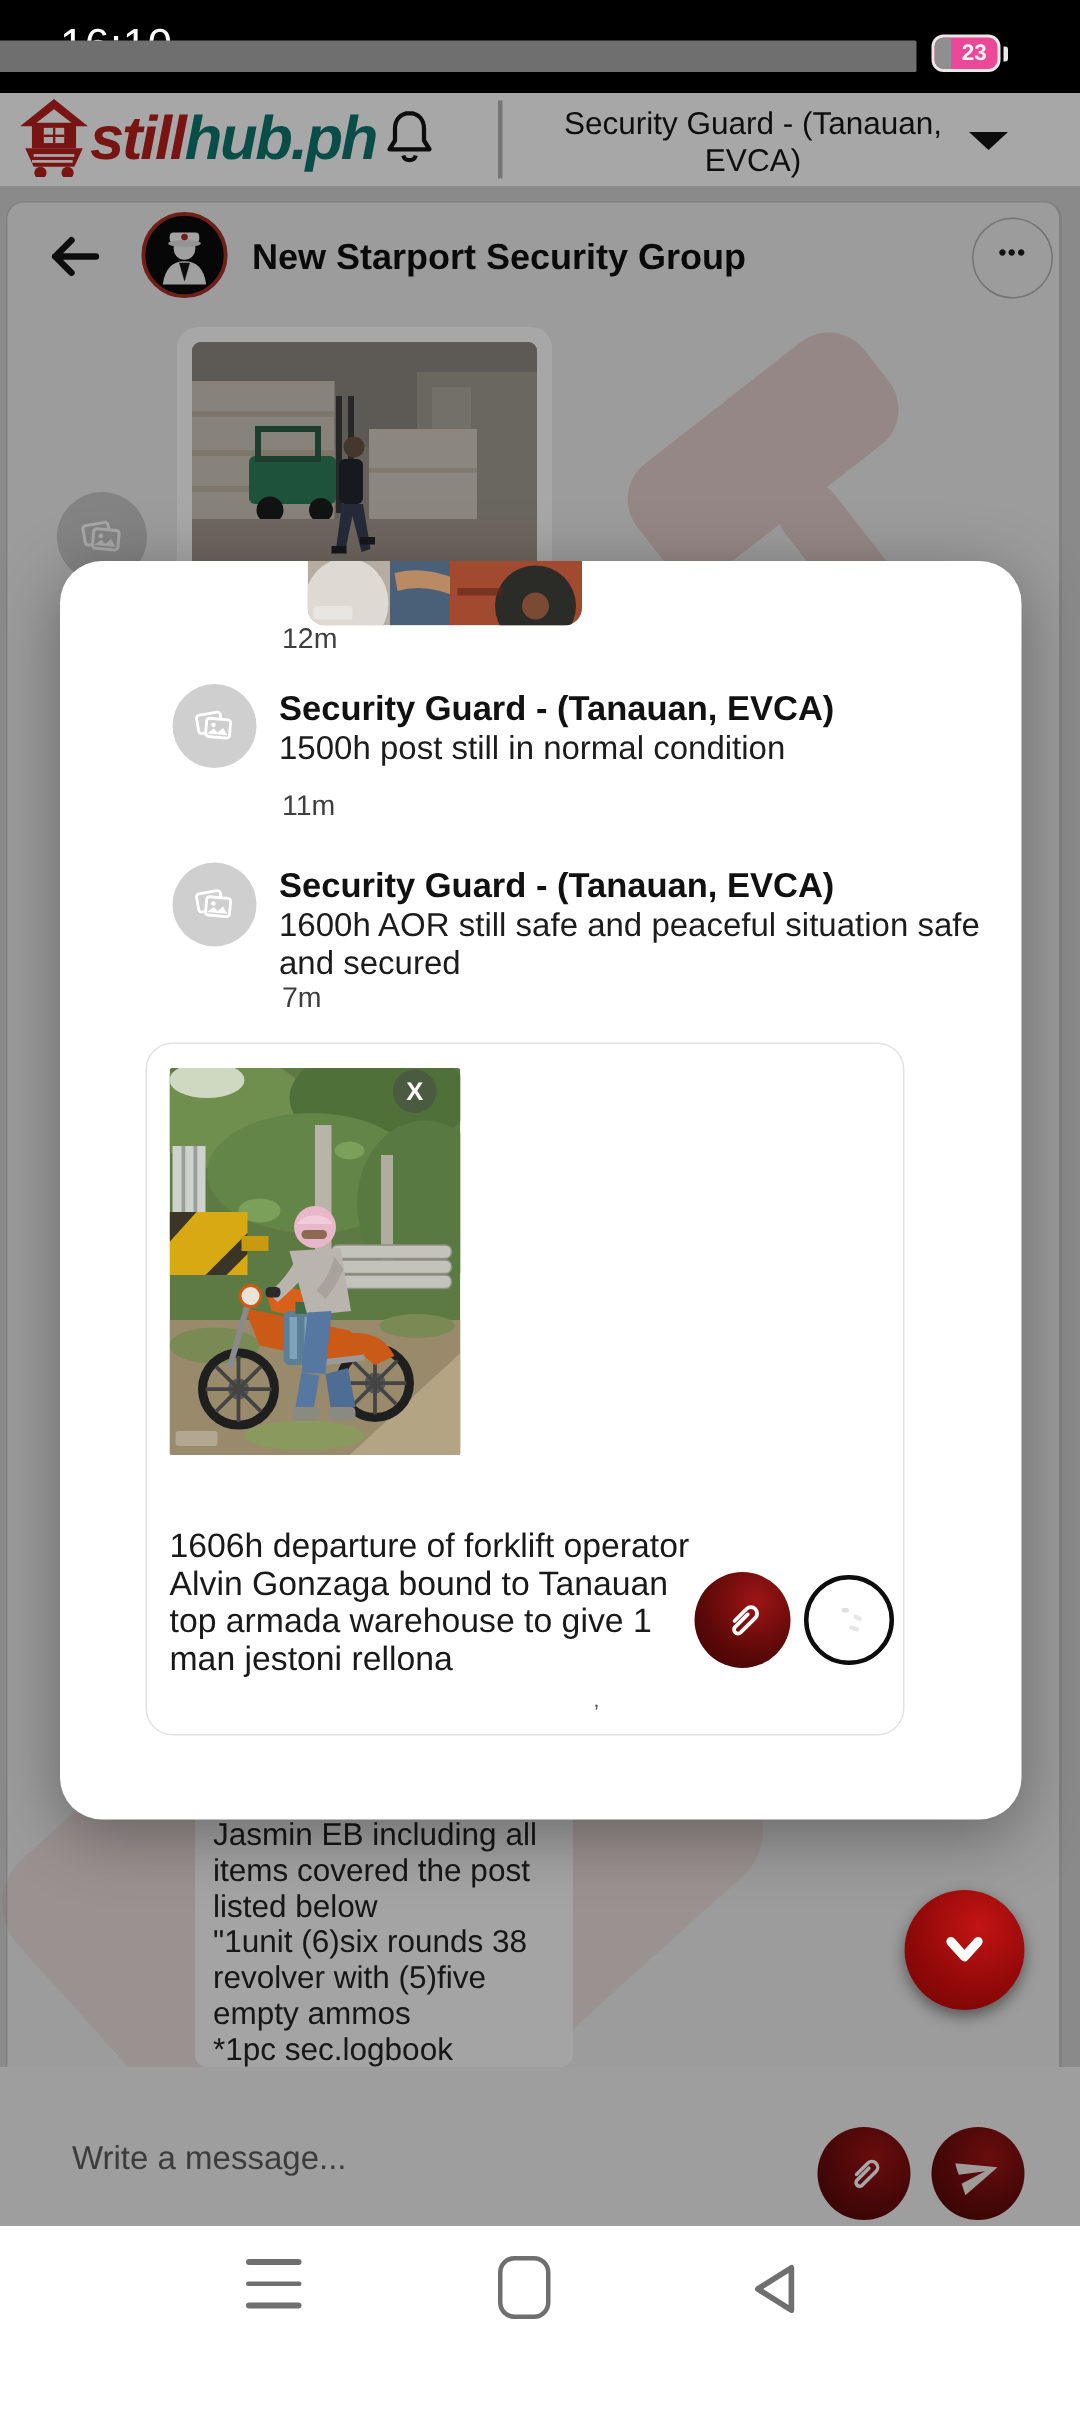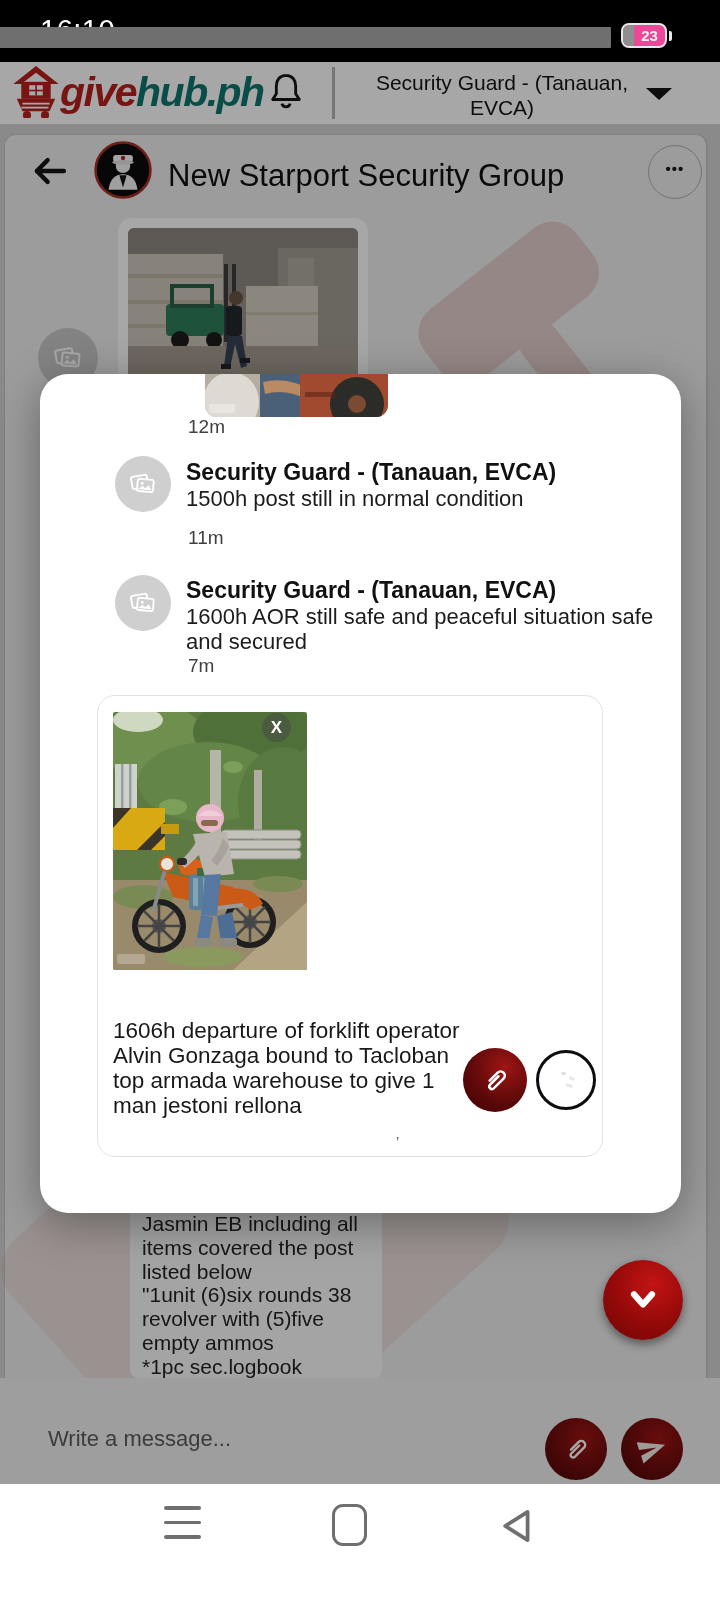--- a/index.html
+++ b/index.html
@@ -28,21 +28,21 @@
   .wordmark{font-size:41px;font-weight:800;font-style:italic;letter-spacing:-1.5px;line-height:52px;}
   .wm-build{color:#b7211e;}
   .wm-rest{color:#0f766e;}
   .hdr-divider{left:332px;top:67px;width:2.5px;height:52px;background:#b5b5b5;z-index:3;}
   .group-selector{left:358px;top:70px;width:288px;text-align:center;font-size:21px;line-height:25px;color:#161616;z-index:3;}
   .caret-down{left:646px;top:88px;width:0;height:0;border-left:13px solid transparent;border-right:13px solid transparent;border-top:12px solid #141414;z-index:3;}
 
   .chat-panel{left:4px;top:134px;width:704px;height:1350px;background:#efefef;border:1px solid #c6c6c6;border-bottom:none;border-right-width:2px;border-radius:12px 12px 0 0;z-index:2;}
   .back-arrow{left:30px;top:153px;z-index:4;}
   .guard-avatar{left:94px;top:141px;z-index:4;}
-  .chat-title{left:168px;top:158px;font-size:31px;font-weight:400;color:#101010;z-index:4;}
+  .chat-title{left:168px;top:158px;font-size:24px;font-weight:700;color:#101010;z-index:4;}
   .menu-circle{left:648px;top:145px;width:54px;height:54px;border:1.6px solid #b0b0b0;border-radius:50%;z-index:4;display:flex;align-items:center;justify-content:center;}
   .menu-dots{font-size:15px;font-weight:700;color:#1a1a1a;letter-spacing:1px;line-height:10px;padding-bottom:6px;}
 
   
   .watermark{left:380px;top:175px;z-index:2;opacity:.28;}
   .watermark2{left:40px;top:1080px;width:430px;height:330px;background:#d79082;opacity:.16;transform:rotate(-42deg);border-radius:40px;z-index:2;}
 
   
   .photo-bubble{left:118px;top:218px;width:250px;height:224px;background:#fff;border-radius:14px;padding:10px;z-index:3;}
   .photo-bubble .ph{position:relative;width:230px;height:204px;border-radius:6px;overflow:hidden;}
@@ -134,21 +134,21 @@
         <circle cx="28" cy="43.5" r="3.6"></circle>
       </g>
       <g fill="#fff">
         <rect x="14" y="17" width="12" height="9"></rect>
         <rect x="19.4" y="17" width="1.4" height="9" fill="#b7211e"></rect>
         <rect x="14" y="21" width="12" height="1.4" fill="#b7211e"></rect>
         <rect x="8" y="32.5" width="24" height="1.6"></rect>
         <rect x="7" y="36" width="24" height="1.6"></rect>
       </g>
     </svg>
-    <span class="wordmark"><span class="wm-build">give</span><span class="wm-rest">hub.ph</span></span>
+    <span class="wordmark"><span class="wm-build">still</span><span class="wm-rest">hub.ph</span></span>
     <svg width="40" height="46" viewBox="0 0 24 26" style="margin-left:2px">
       <path d="M12 3 C8.2 3 6.2 6 6.2 9.2 V14 L4 17.5 H20 L17.8 14 V9.2 C17.8 6 15.8 3 12 3 Z" fill="none" stroke="#151515" stroke-width="1.7" stroke-linejoin="round"></path>
       <path d="M9.5 20 a2.6 2.6 0 0 0 5 0" fill="none" stroke="#151515" stroke-width="1.7"></path>
     </svg>
   </div>
   <div class="abs hdr-divider"></div>
   <div class="abs group-selector">Security Guard - (Tanauan, EVCA)</div>
   <div class="abs caret-down"></div>
 
   <div class="abs chat-panel"></div>
@@ -363,21 +363,21 @@
           <rect x="106" y="226" width="18" height="9" rx="3" fill="#8a8a80"></rect>
           <rect x="64" y="146" width="10" height="7" rx="3" fill="#2a2a2a"></rect>
           <rect x="4" y="242" width="28" height="10" rx="2" fill="#fff" opacity=".25"></rect>
         </svg>
       </div>
       <div class="abs card-close">
           <span>X</span>
         </div>
       <div class="abs card-text">
         <div>1606h departure of forklift operator</div>
-        <div>Alvin Gonzaga bound to Tacloban</div>
+        <div>Alvin Gonzaga bound to Tanauan</div>
         <div>top armada warehouse to give 1</div>
         <div>man jestoni rellona</div>
       </div>
       <div class="abs round-btn card-clip">
         <svg width="32" height="32" viewBox="0 0 24 24">
           <path d="M8 12.5 L14 6.5 a3.1 3.1 0 0 1 4.4 4.4 L11 18.3 a1.95 1.95 0 0 1 -2.75 -2.75 L14.6 9.2" fill="none" stroke="#fff" stroke-width="1.9" stroke-linecap="round"></path>
         </svg>
       </div>
       <div class="abs round-btn card-mic">
         <svg class="mic-ghost" width="34" height="34" viewBox="0 0 34 34">

